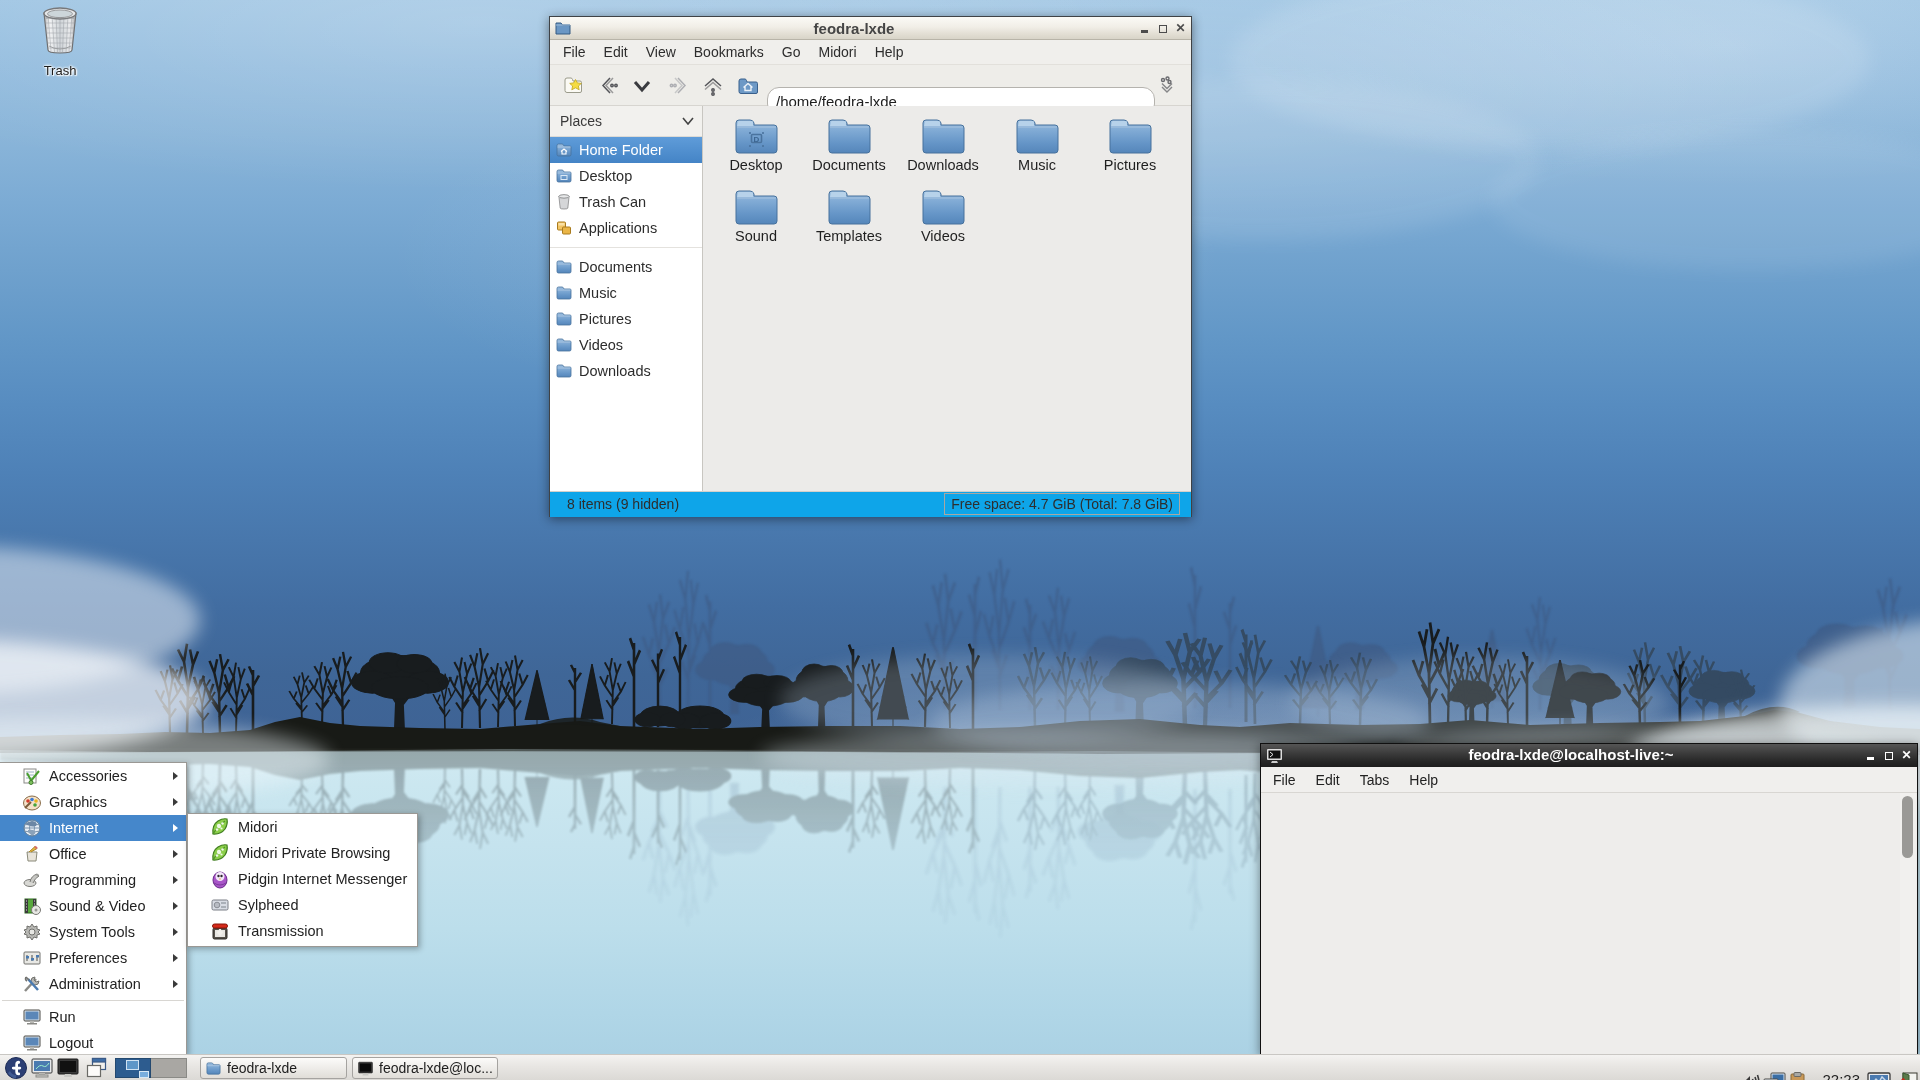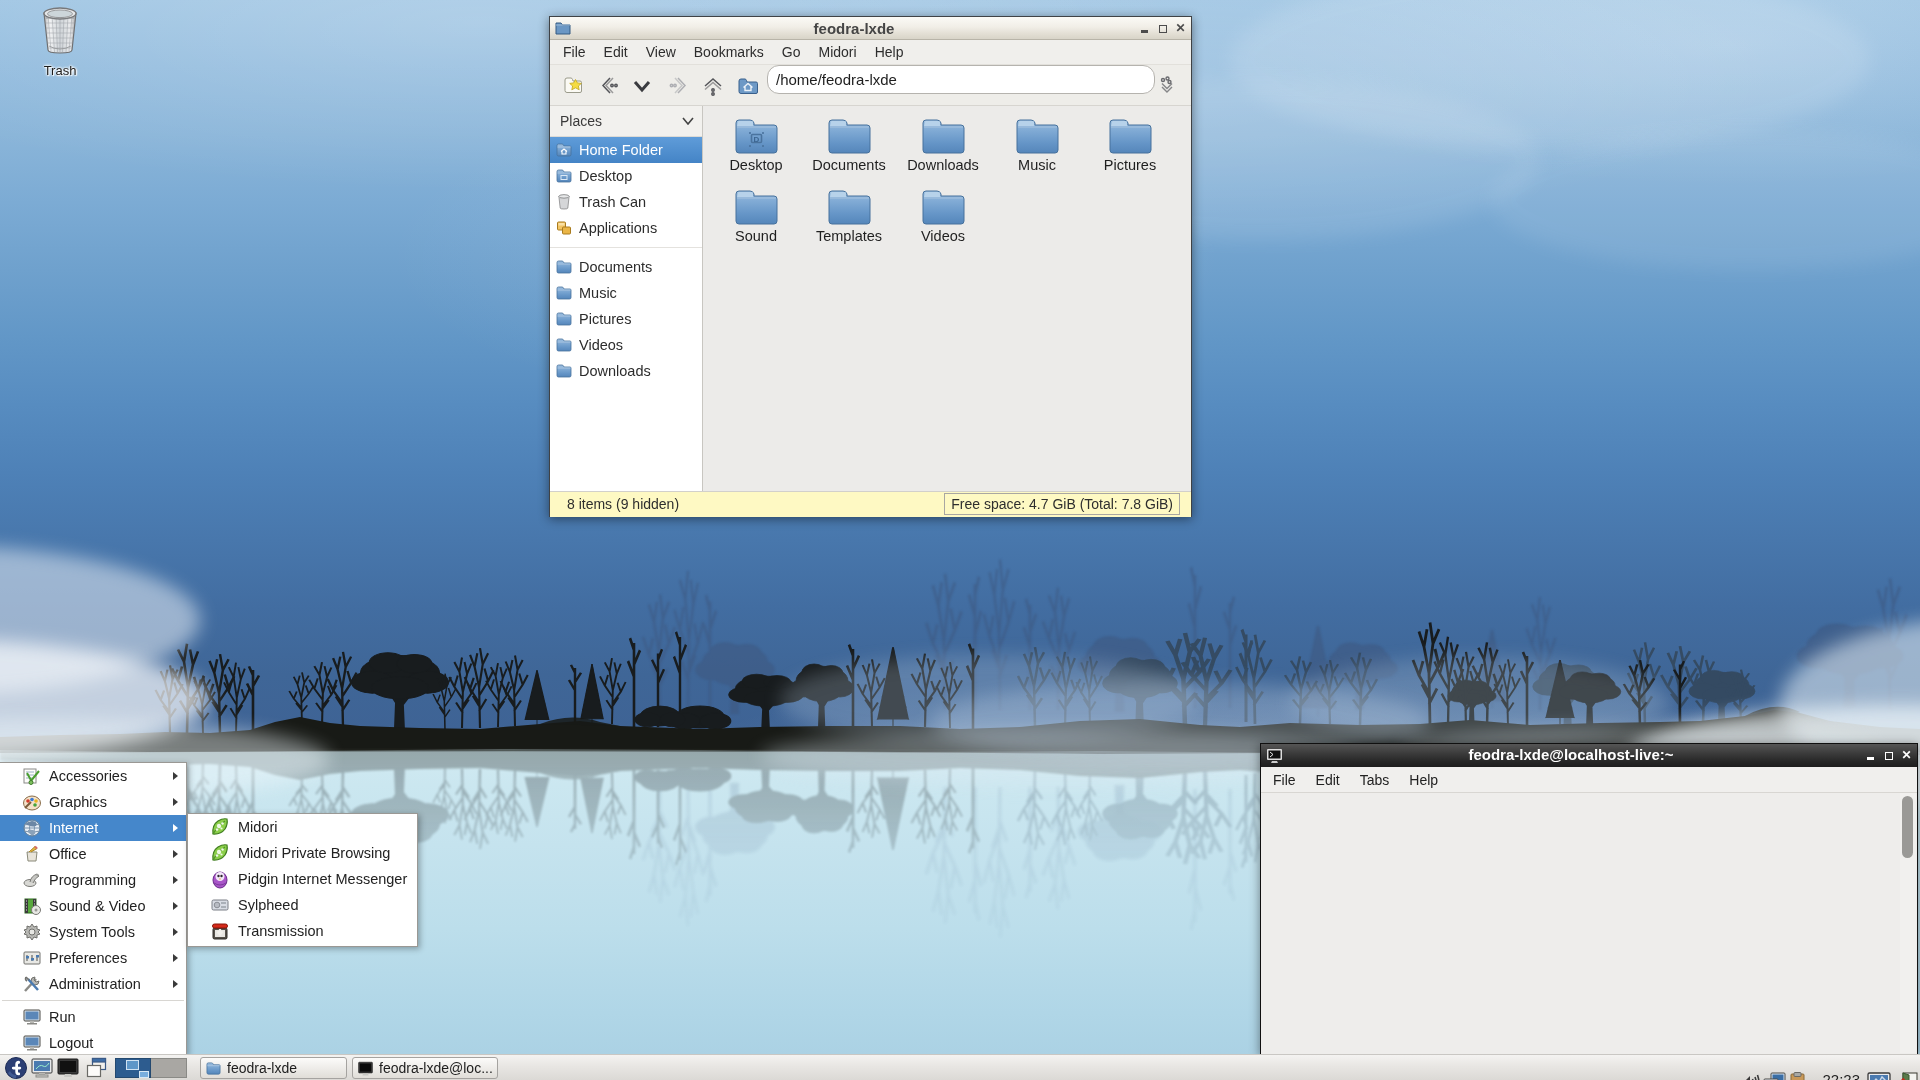--- a/index.html
+++ b/index.html
@@ -41,36 +41,36 @@
 #fm .titlebar .ticon { position:absolute; left:5px; top:3px; }
 #fm .titlebar .ttext { position:absolute; left:0; right:33px; top:3px; text-align:center;
   font-weight:bold; font-size:15px; color:#454545; }
 .wbtns { position:absolute; right:5px; top:0; height:23px; display:flex; align-items:center; gap:7px; }
 .wbtns span { display:block; width:11px; height:13px; position:relative; }
 #fm .menubar { height:25px; background:#f0efec; display:flex; align-items:center;
   padding-left:4px; font-size:14px; color:#2d2d2d; border-bottom:1px solid #e2e0db; }
 #fm .menubar span { margin-right:0; padding:0 9px; }
 #fm .toolbar { height:41px; background:#eeede9; border-bottom:1px solid #d7d5d0;
   display:flex; align-items:center; position:relative; }
-#fm .addr { position:absolute; left:217px; top:0; width:388px; height:29px; background:#fff;
+#fm .addr { position:absolute; left:217px; top:22px; width:388px; height:29px; background:#fff;
   border:1px solid #b5b3ae; border-radius:12px; font-size:15px; color:#1e1e1e;
   display:flex; align-items:center; padding-left:8px; }
 #fm .body { position:relative; height:385px; background:#ecebe9; }
 #fm .sidebar { position:absolute; left:0; top:0; width:153px; height:100%;
   background:#fff; border-right:1px solid #c8c6c1; }
 #fm .places-h { height:31px; background:#f2f1ee; border-bottom:1px solid #dddbd6; color:#3a3a3a;
   font-size:14px; display:flex; align-items:center; padding-left:10px; position:relative; }
 .pitem { height:26px; display:flex; align-items:center; font-size:14.5px; color:#2c2c2c; padding-left:6px; gap:7px; }
 .pitem.sel { background:linear-gradient(180deg,#5f9cd9,#4484c6); color:#fff; }
 .psep { height:7px; border-bottom:1px solid #e4e2de; margin-bottom:6px; }
 #fm .iconview { position:absolute; left:154px; top:0; right:0; height:100%; background:#ecebe9; }
 .ficon { position:absolute; width:90px; text-align:center; font-size:14.5px; color:#1f1f1f; }
 .ficon svg { display:block; margin:0 auto; }
 .ficon .flabel { margin-top:2px; }
-#fm .statusbar { height:26px; background:#fef9c3; border-top:1px solid #d2d0cb; position:relative;
+#fm .statusbar { height:26px; background:#0ea5e9; border-top:1px solid #d2d0cb; position:relative;
   font-size:14px; color:#2e2e2e; }
 #fm .statusbar .left { position:absolute; left:17px; top:4px; }
 #fm .statusbar .free { position:absolute; right:11px; top:1px; border:1px solid #a9a7a2;
   padding:2px 6px; font-size:14px; }
 
 
 #term { left:1260px; top:743px; width:658px; height:312px; border:1px solid #101010; background:#eeedeb; }
 #term .titlebar { position:relative; height:23px;
   background:linear-gradient(180deg,#555 0%, #3c3c3c 40%, #272727 75%, #1d1d1d 100%); }
 #term .ttext { position:absolute; left:0; right:36px; top:2px; text-align:center; font-weight:bold;

